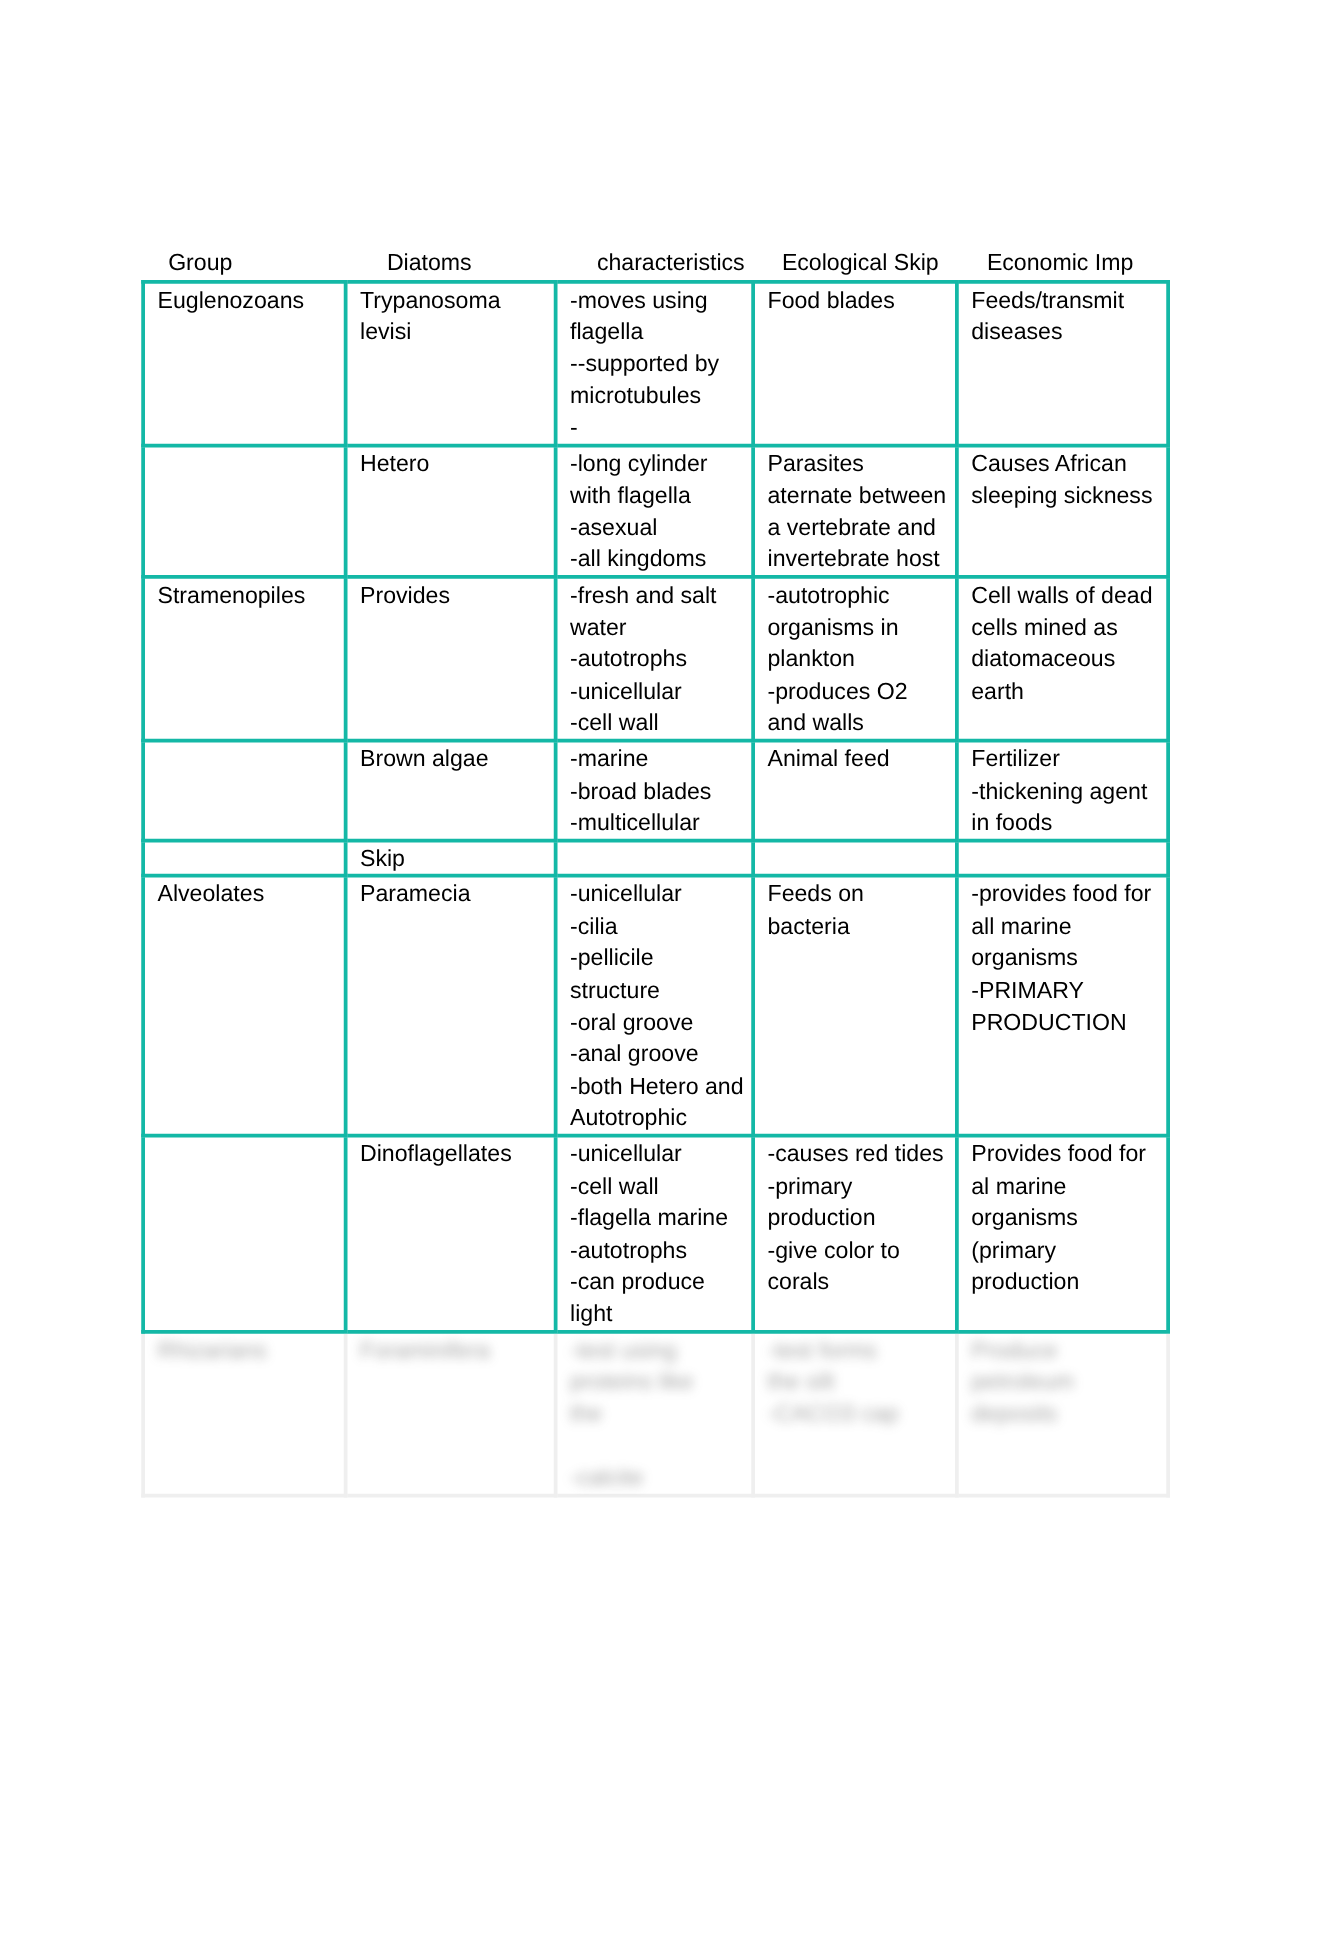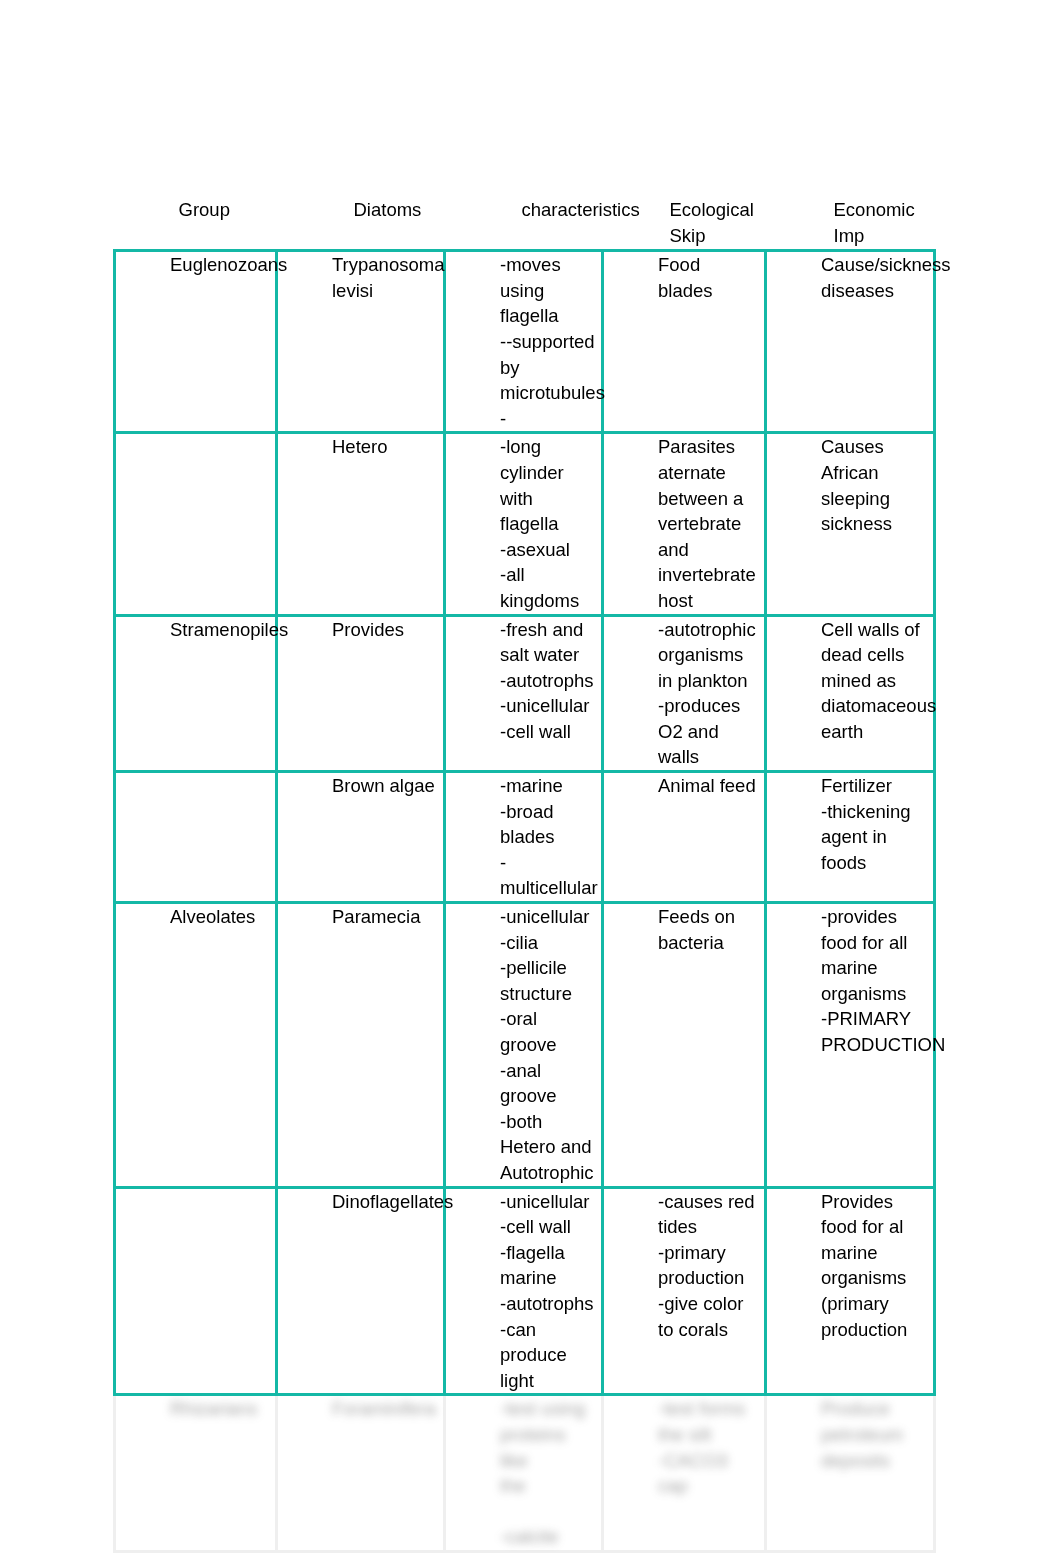--- a/index.html
+++ b/index.html
@@ -52,27 +52,26 @@
 
   
   .doc-table tr.header-row td {
     border: none;
     padding-bottom: 1px;
   }
 
   .cell-text {
     white-space: pre-line;
     display: block;
-    margin-left: 44px;
   }
 
   
   .hdr-group     { padding-left: 10px; }
   .hdr-examples  { padding-left: 23px; }
-  .hdr-chars     { padding-left: 23px; text-align: center; }
+  .hdr-chars     { padding-left: 23px; }
   .hdr-ecol      { padding-left: 13px; }
   .hdr-econ      { padding-left: 14px; }
 
   
   .redacted td .cell-text {
     filter: blur(4.2px);
     color: #5b5b5b;
     opacity: 0.55;
   }
   .redacted td {
@@ -121,21 +120,21 @@
           </td>
         <td>
             <span class="cell-text">-moves using flagella
 --supported by microtubules
 -</span>
           </td>
         <td>
             <span class="cell-text">Food blades</span>
           </td>
         <td>
-            <span class="cell-text">Cause/sickness diseases</span>
+            <span class="cell-text">Feeds/transmit diseases</span>
           </td>
       </tr>
 
       <tr>
         <td>
             <span class="cell-text"></span>
           </td>
         <td>
             <span class="cell-text">Hetero</span>
           </td>
@@ -188,20 +187,37 @@
           </td>
         <td>
             <span class="cell-text">Animal feed</span>
           </td>
         <td>
             <span class="cell-text">Fertilizer
 -thickening agent in foods</span>
           </td>
       </tr>
 
+      <tr>
+        <td>
+            <span class="cell-text"></span>
+          </td>
+        <td>
+            <span class="cell-text">Skip</span>
+          </td>
+        <td>
+            <span class="cell-text"></span>
+          </td>
+        <td>
+            <span class="cell-text"></span>
+          </td>
+        <td>
+            <span class="cell-text"></span>
+          </td>
+      </tr>
 
       <tr>
         <td>
             <span class="cell-text">Alveolates</span>
           </td>
         <td>
             <span class="cell-text">Paramecia</span>
           </td>
         <td>
             <span class="cell-text">-unicellular

